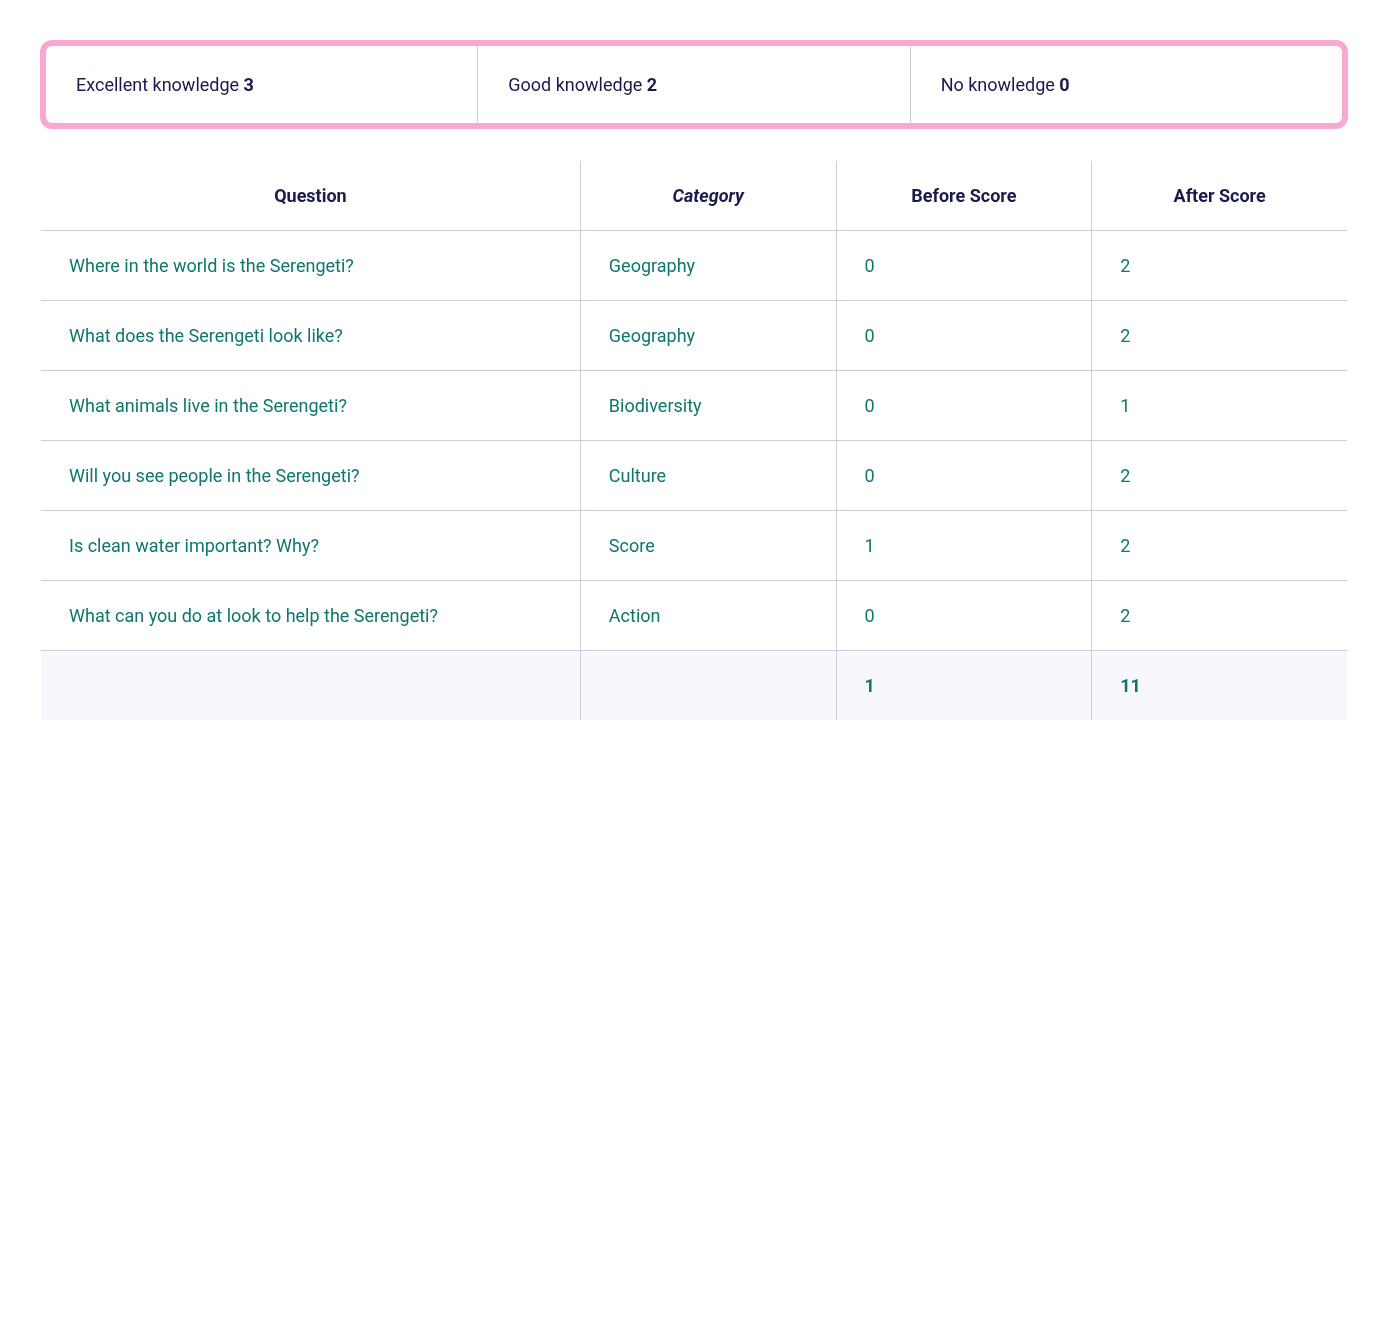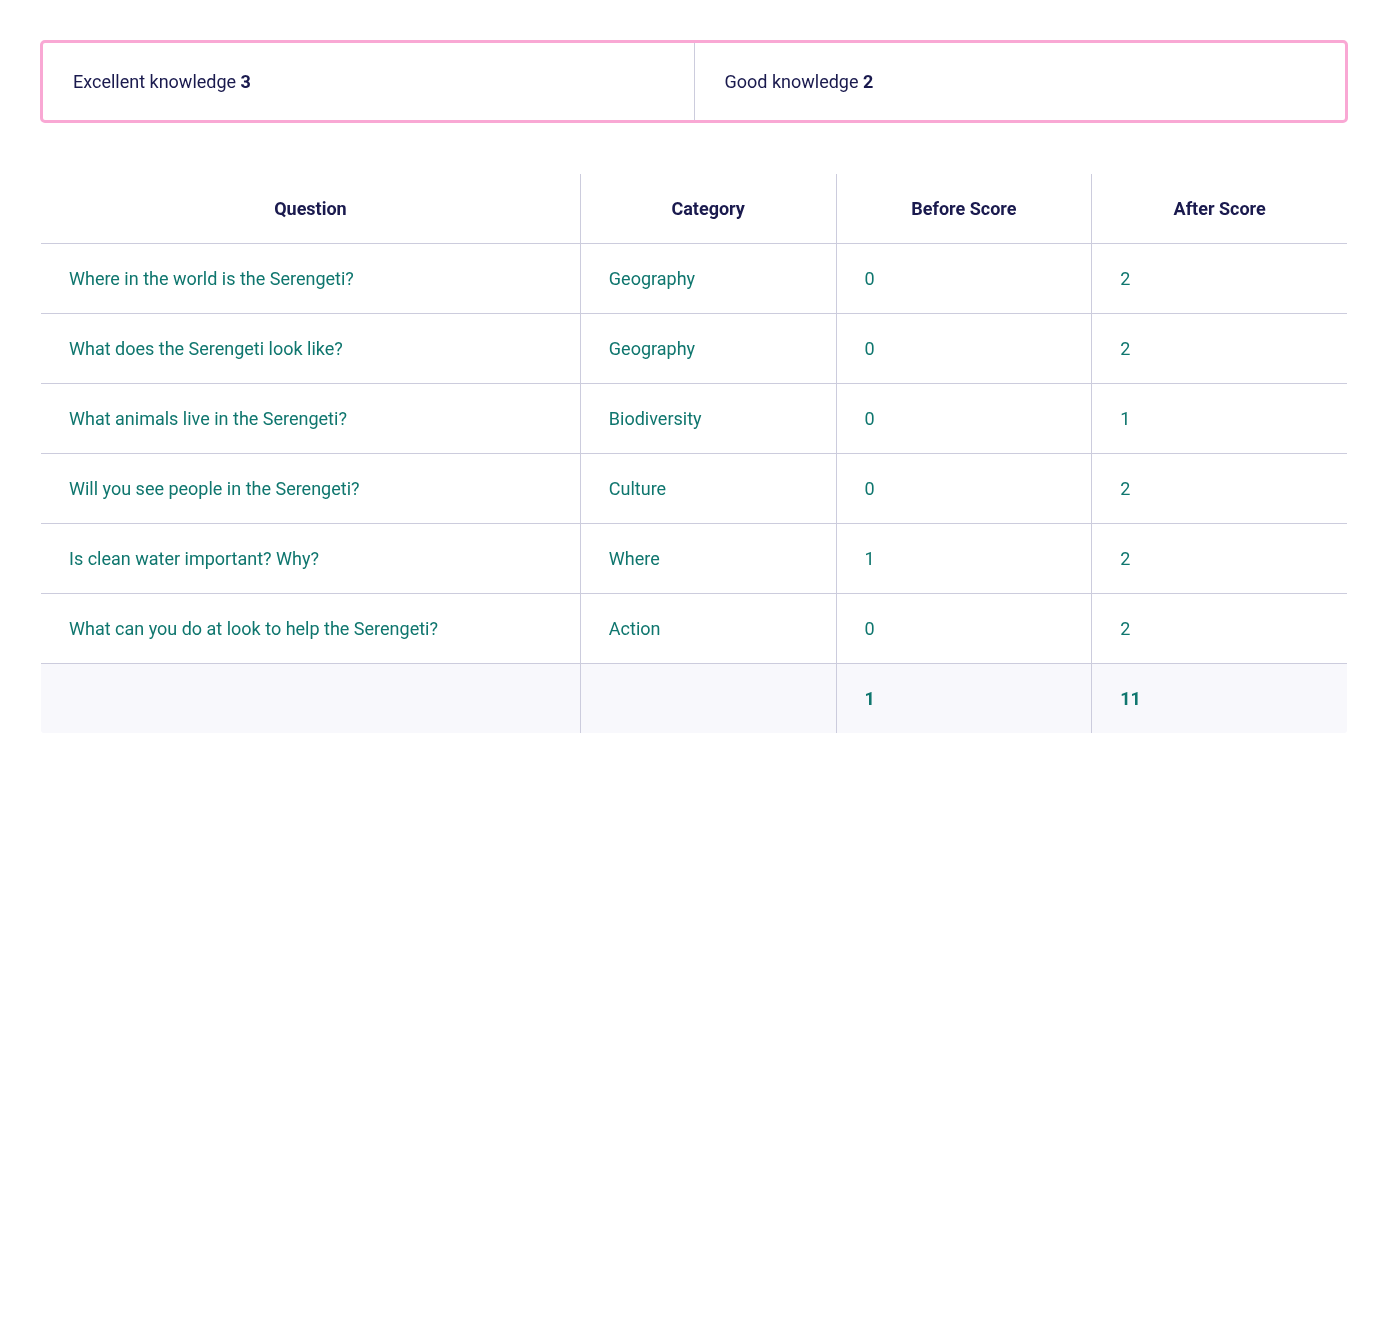--- a/index.html
+++ b/index.html
@@ -11,23 +11,23 @@
     body {
       font-family: -apple-system, BlinkMacSystemFont, 'Segoe UI', Roboto, sans-serif;
       background: #ffffff;
       color: #1a1a4e;
       padding: 40px;
       font-size: 18px;
     }
 
     .knowledge-scale {
       display: flex;
-      border: 3px solid #f9a8d4;
-      border-radius: 5px;
-      margin-bottom: 50px;
+      border: 6px solid #f9a8d4;
+      border-radius: 12px;
+      margin-bottom: 31px;
       overflow: hidden;
     }
 
     .knowledge-item {
       flex: 1;
       padding: 28px 30px;
       font-size: 18px;
       color: #1a1a4e;
       border-right: 1px solid #ccccdd;
     }
@@ -66,20 +66,21 @@
       color: #0f766e;
       font-size: 18px;
     }
 
     .main-table .col-question {
       width: 38%;
     }
 
     .main-table .col-category {
       width: 18%;
+      font-style: italic;
     }
 
     .main-table .col-before {
       width: 18%;
     }
 
     .main-table .col-after {
       width: 18%;
     }
 
@@ -92,20 +93,21 @@
     .main-table tr.total-row td:nth-child(2) {
       background: #f8f8fc;
     }
   </style>
 </head>
 <body>
 
 <div class="knowledge-scale">
 <div class="knowledge-item">Excellent knowledge <span class="num">3</span></div>
     <div class="knowledge-item">Good knowledge <span class="num">2</span></div>
+    <div class="knowledge-item">No knowledge <span class="num">0</span></div>
   </div>
 
 <table class="main-table">
   <thead>
     <tr>
       <th class="col-question">Question</th>
       <th class="col-category">Category</th>
       <th class="col-before">Before Score</th>
       <th class="col-after">After Score</th>
     </tr>
@@ -130,21 +132,21 @@
       <td>1</td>
     </tr>
       <tr>
       <td>Will you see people in the Serengeti?</td>
       <td>Culture</td>
       <td>0</td>
       <td>2</td>
     </tr>
       <tr>
       <td>Is clean water important? Why?</td>
-      <td>Where</td>
+      <td>Score</td>
       <td>1</td>
       <td>2</td>
     </tr>
       <tr>
       <td>What can you do at look to help the Serengeti?</td>
       <td>Action</td>
       <td>0</td>
       <td>2</td>
     </tr>
       <tr class="total-row">

